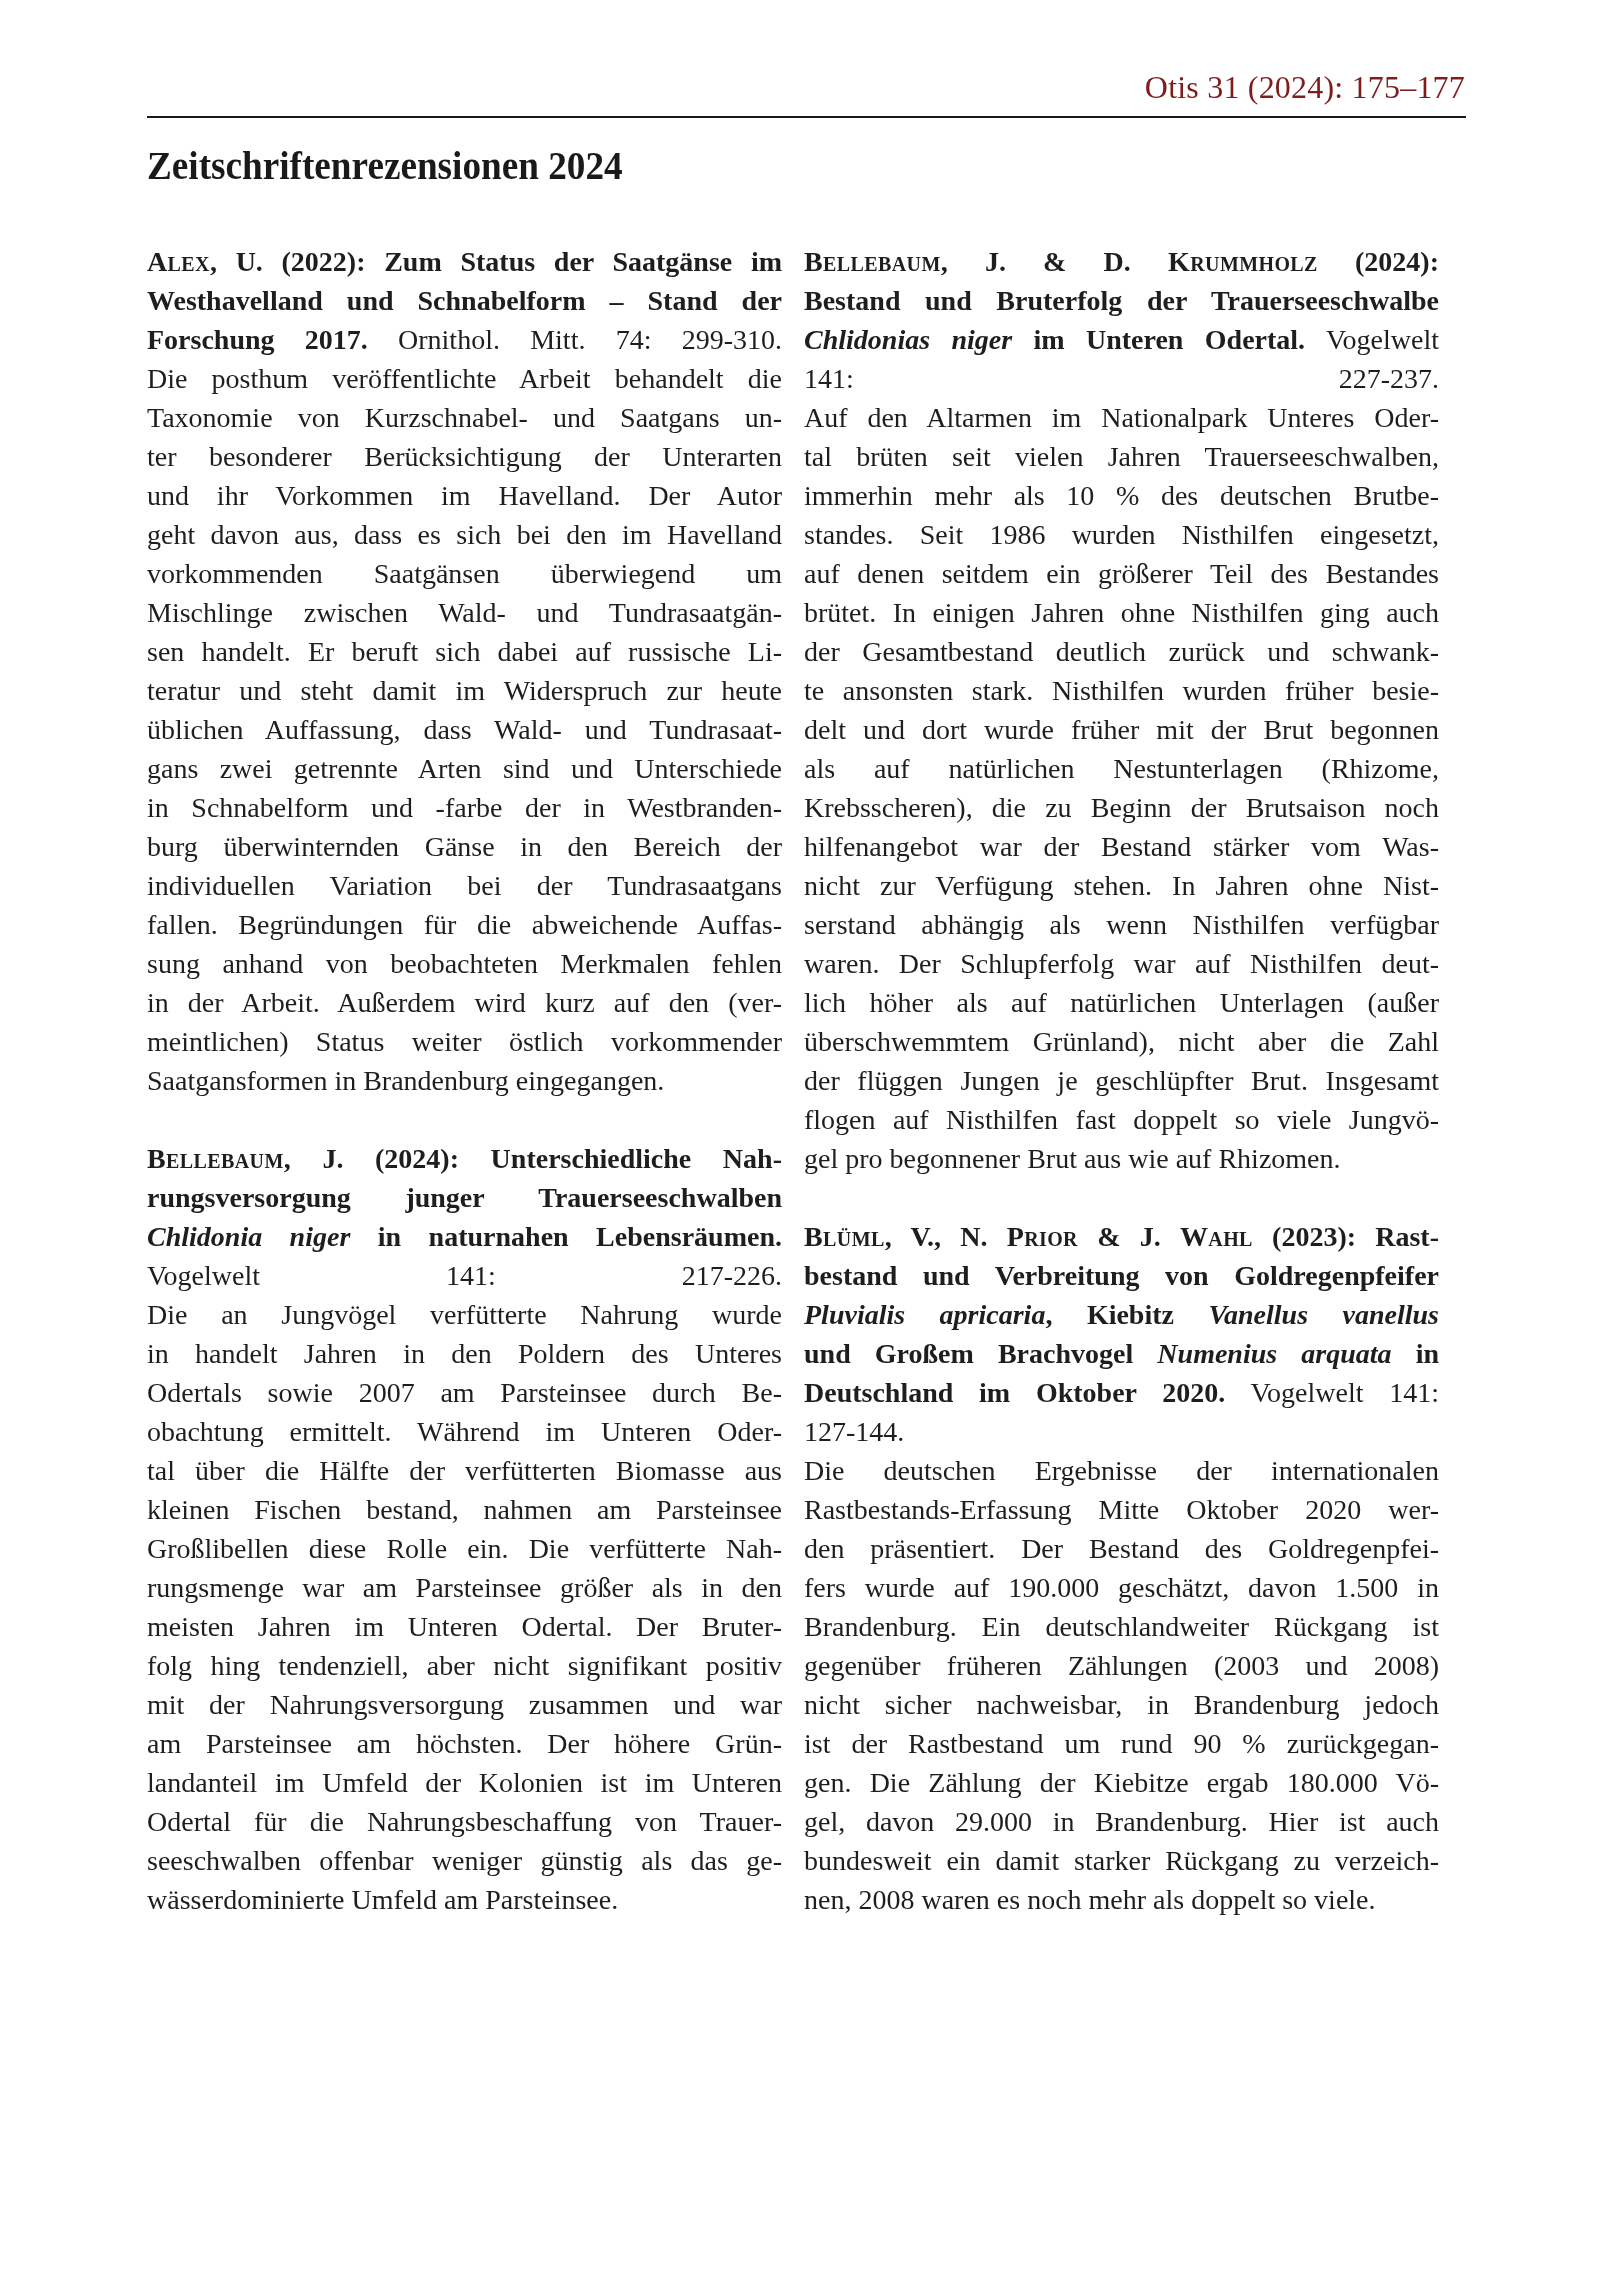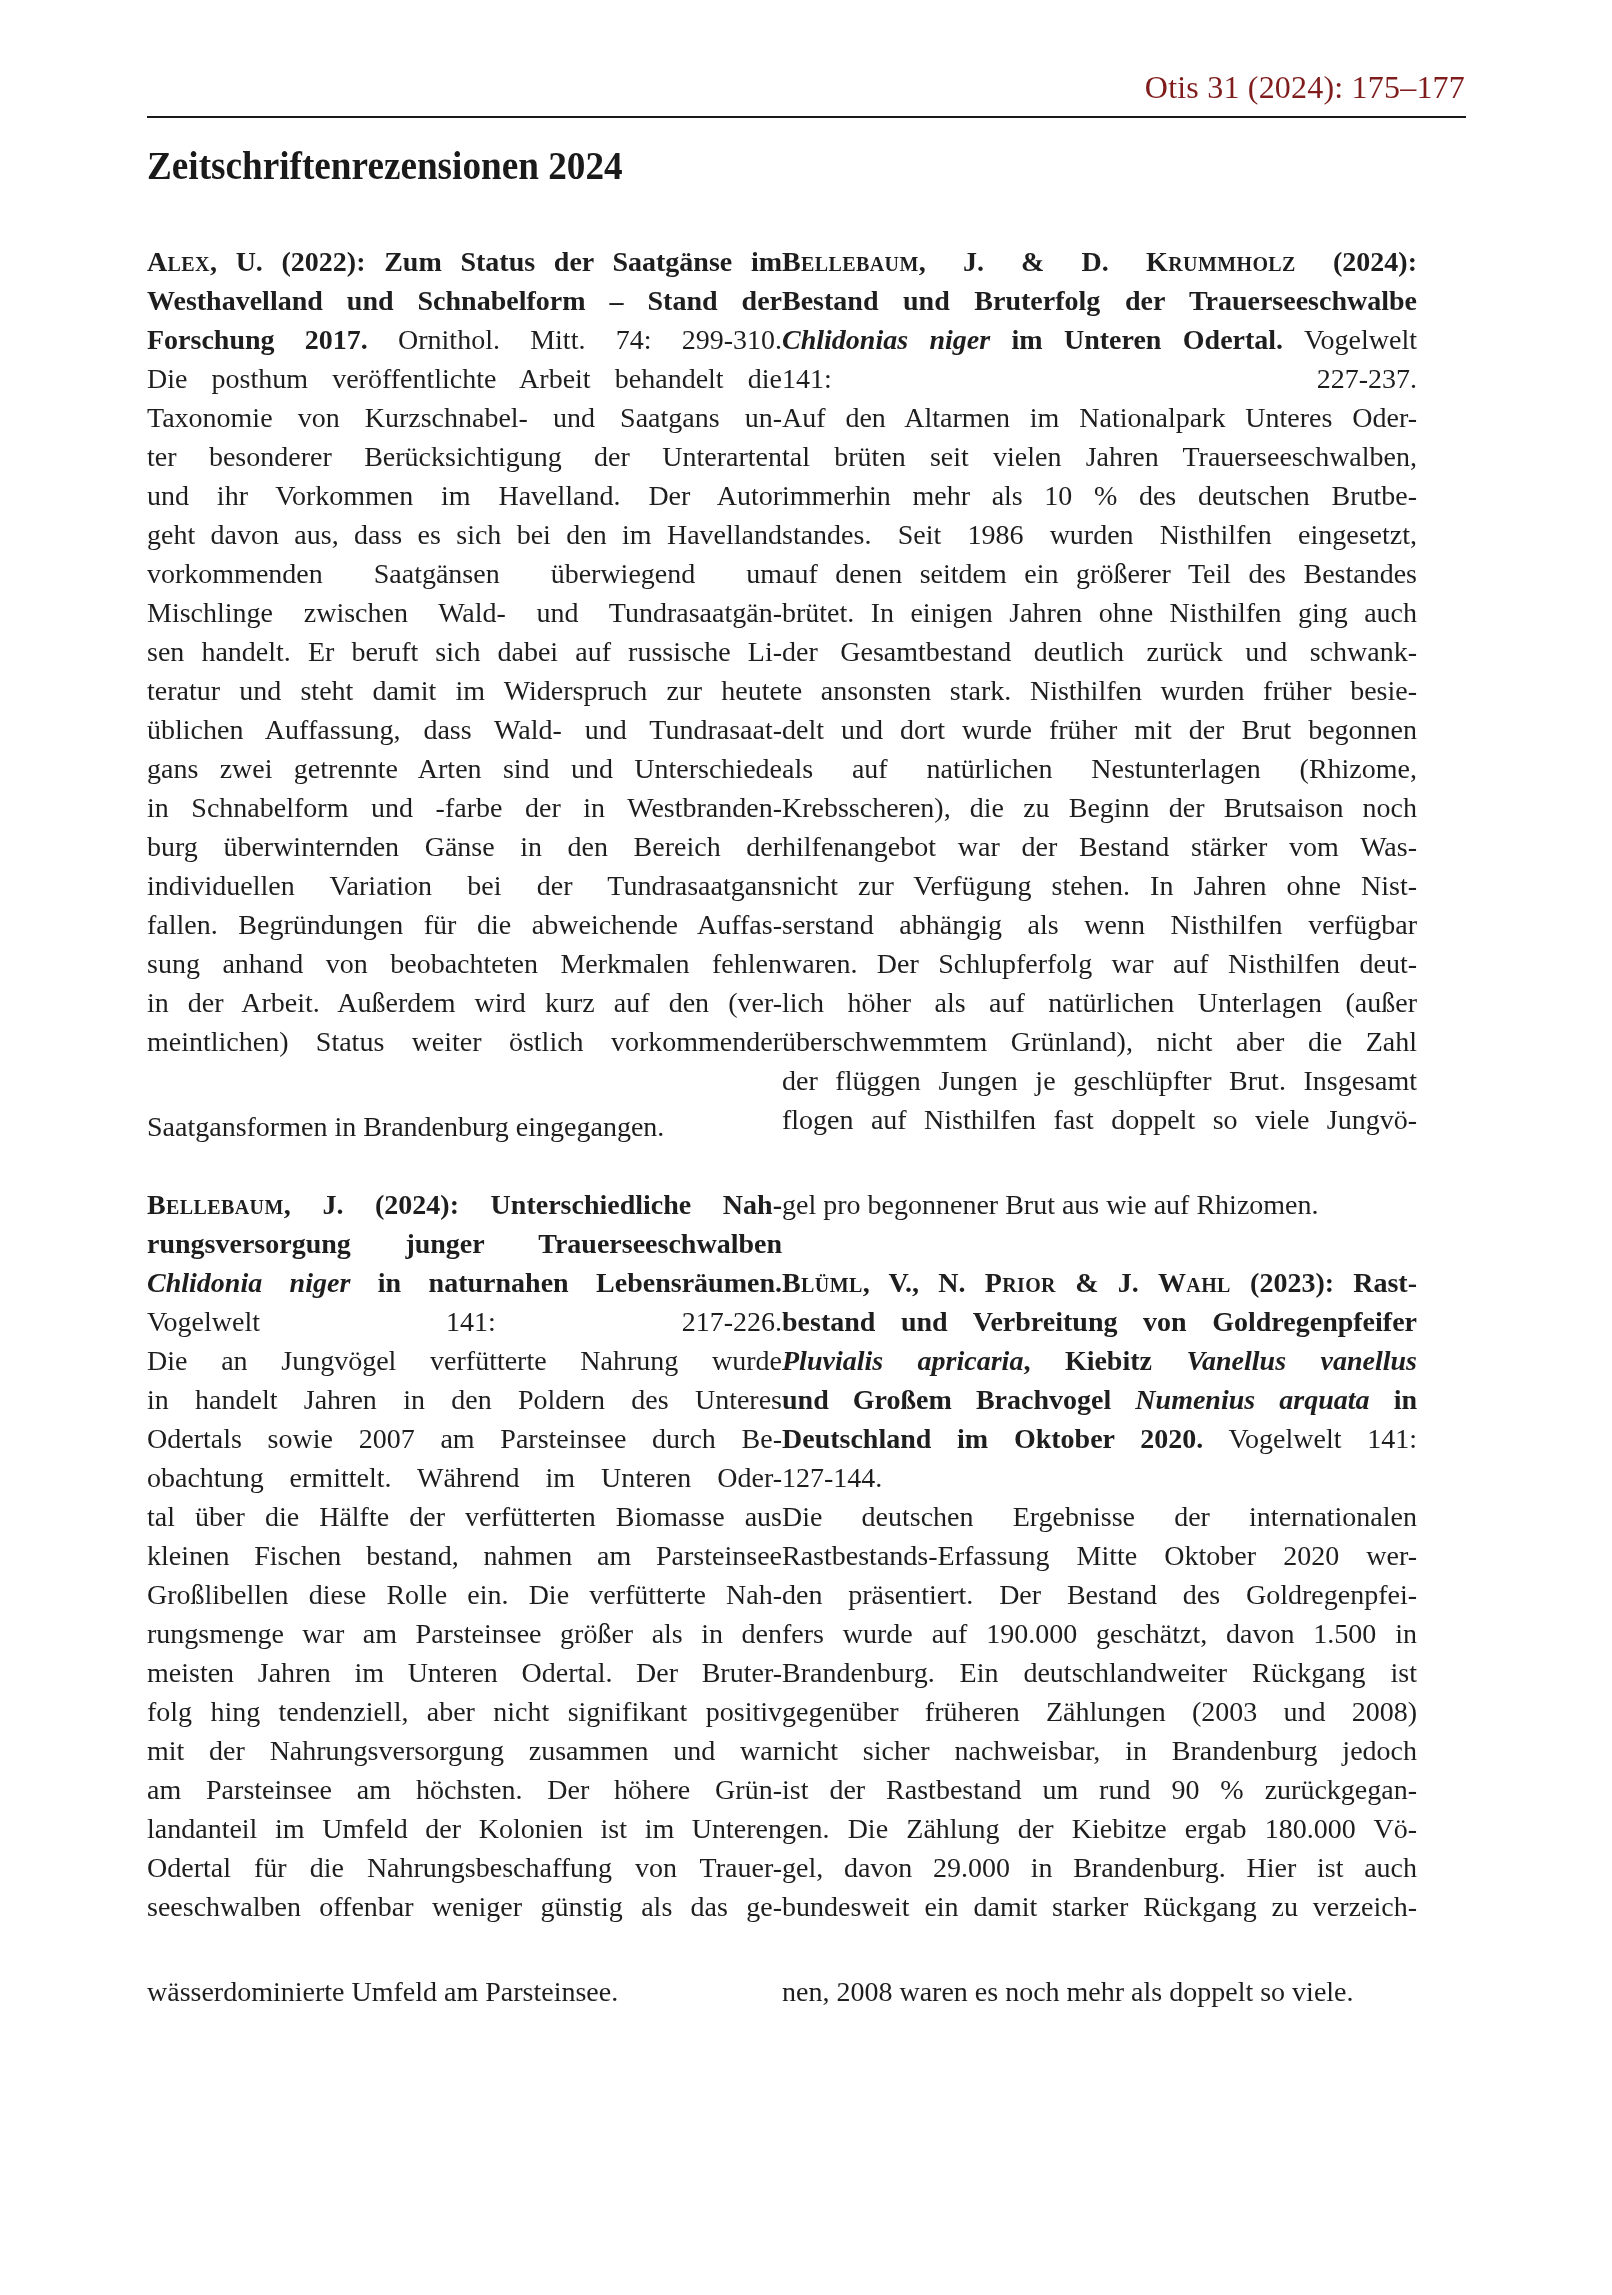--- a/index.html
+++ b/index.html
@@ -43,37 +43,36 @@
       margin: 0;
       transform: scaleX(0.93);
       transform-origin: left top;
     }
     .column {
       position: absolute;
       top: 242px;
       width: 635px;
     }
     .col-left { left: 147px; }
-    .col-right { left: 782px; }
+    .col-right { left: 804px; }
     .review {
       margin: 0 0 39px 0;
     }
     .line {
       font-size: 28px;
       line-height: 39px;
       height: 39px;
       white-space: nowrap;
       text-align: justify;
       text-align-last: justify;
       overflow: visible;
       transform-origin: left center;
     }
     .line.last {
       text-align-last: left;
-      margin-top: 46px;
     }
     .seg-b { font-weight: bold; }
     .seg-bi { font-weight: bold; font-style: italic; }
     .seg-sc { font-weight: bold; font-variant: small-caps; letter-spacing: 0.4px; }
     .seg-n { font-weight: normal; }
   </style>
 </head>
 <body>
 
 <div class="running-head">Otis 31 (2024): 175–177</div>

